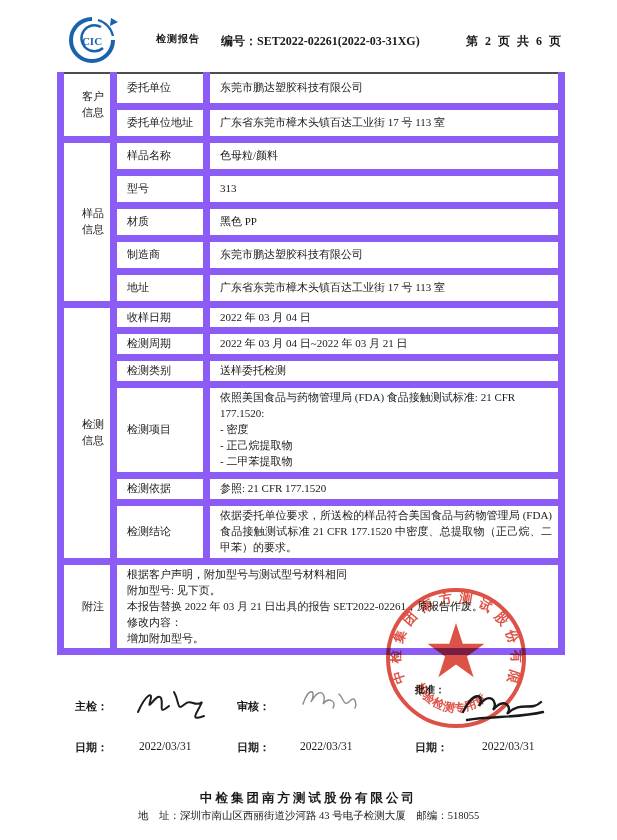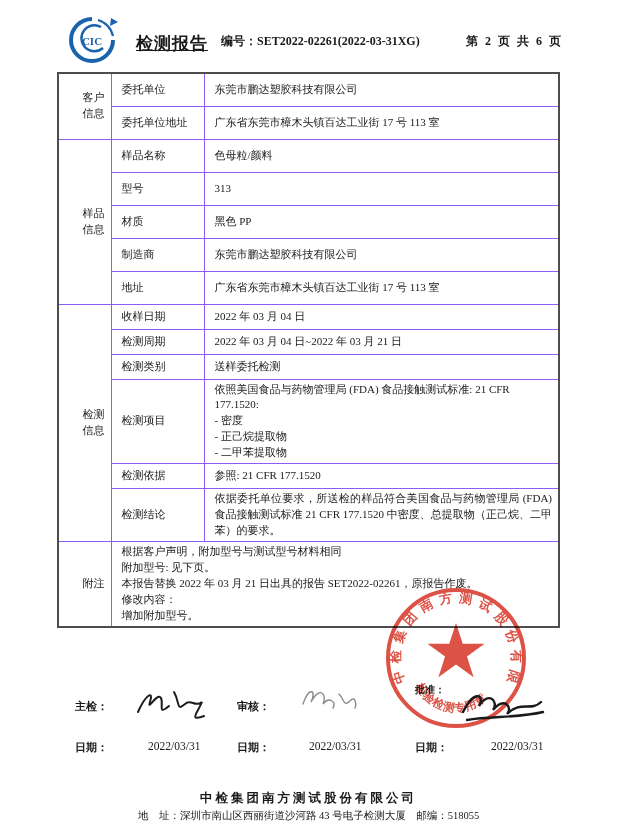--- a/index.html
+++ b/index.html
@@ -4,52 +4,52 @@
 <style>
   html,body{margin:0;padding:0;}
   body{
     width:617px;height:840px;background:#ffffff;position:relative;
     font-family:"Liberation Serif","DejaVu Serif",serif;color:#1a1a1a;
     overflow:hidden;
   }
   .page{position:absolute;inset:0;}
 
   
-  .hdr-title{position:absolute;left:136px;top:32px;font-size:17px;font-weight:bold;letter-spacing:1px;text-decoration:underline;}
+  .hdr-title{position:absolute;left:156px;top:32px;font-size:10px;font-weight:bold;letter-spacing:1px;}
   .hdr-no{position:absolute;left:221px;top:33px;font-size:12px;font-weight:bold;}
   .hdr-page{position:absolute;left:466px;top:33px;font-size:12px;font-weight:bold;letter-spacing:2px;}
   .logo{position:absolute;left:60px;top:14px;width:64px;height:54px;}
   .logo text{font-family:"Liberation Serif",serif;font-weight:bold;}
 
   
   table.report{
     position:absolute;left:57px;top:72px;width:501px;
     border-collapse:collapse;table-layout:fixed;
     border:2px solid #4d4d4d;
   }
   table.report td{
-    border:1px solid #8b5cf6;font-size:11px;line-height:1.45;
+    border:7px solid #8b5cf6;font-size:11px;line-height:1.45;
     padding:2px 6px 2px 10px;vertical-align:middle;color:#1a1a1a;
     overflow:hidden;
   }
   td.sec{
     text-align:right;white-space:pre-line;padding:2px 2px;line-height:1.9;
   }
   td.val{padding-left:13px;margin-top:24px;}
   .pre{white-space:pre-line;}
   tr.sec-start td{border-top:1.5px solid #5a5a5a;}
   .h33{height:33px;} .h27{height:25px;}
   td.items{line-height:1.95;padding-top:5px;padding-bottom:5px;}
   td.concl{line-height:1.8;text-align:justify;padding-top:4px;padding-bottom:4px;padding-right:10px;}
   td.notes{line-height:1.62;padding-top:6px;padding-bottom:8px;}
 
   
   .sig-label{position:absolute;font-size:11px;font-weight:bold;}
   .date-label{position:absolute;font-size:11px;font-weight:bold;}
-  .date-val{position:absolute;font-size:11.5px;margin-left:9px;}
+  .date-val{position:absolute;font-size:11.5px;}
   .sig-svg{position:absolute;}
 
   
   .seal{position:absolute;left:378px;top:580px;width:156px;height:156px;opacity:.88;mix-blend-mode:multiply;}
   .seal text{font-family:"Liberation Serif","DejaVu Serif",serif;font-weight:bold;}
 
   
   .foot-company{position:absolute;left:0;right:0;top:790px;text-align:center;font-size:12.5px;font-weight:bold;letter-spacing:3px;}
   .foot-line1{position:absolute;left:0;right:0;top:809px;text-align:center;font-size:10.5px;}
   .foot-line2{position:absolute;left:0;right:0;top:823px;text-align:center;font-size:10.5px;}

